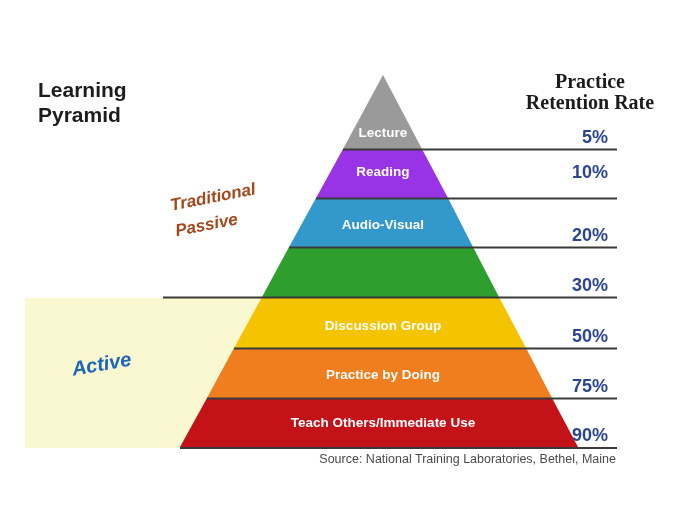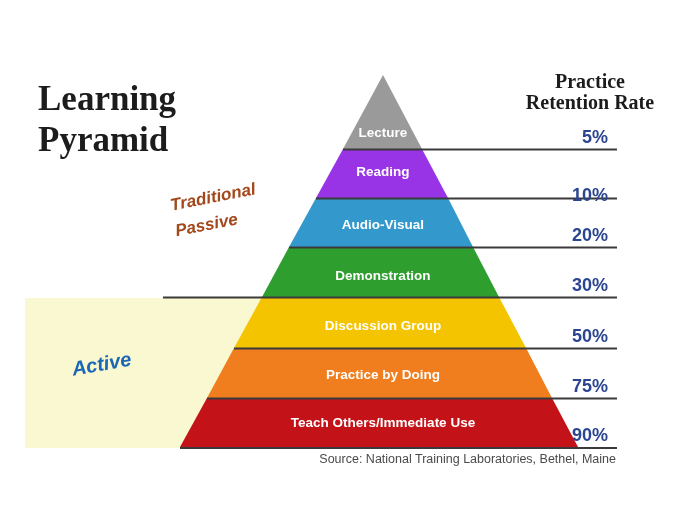--- a/index.html
+++ b/index.html
@@ -6,22 +6,22 @@
   #canvas{
     position:relative;
     width:700px;height:525px;
     background:#ffffff;
     overflow:hidden;
     font-family:"Liberation Sans","DejaVu Sans",sans-serif;
   }
   #pyramid-svg{position:absolute;left:0;top:0;}
   .page-title{
     position:absolute;left:38px;top:78px;
-    font-family:Liberation Serif, serif;
-    font-weight:bold;font-size:35px;line-height:1.18;color:#1c1c1c;
+    font-family:Liberation Sans, sans-serif;
+    font-weight:bold;font-size:21px;line-height:1.18;color:#1c1c1c;
   }
   .retention-header{
     position:absolute;left:505px;top:71px;width:170px;
     font-family:"Liberation Serif","DejaVu Serif",serif;
     font-weight:bold;font-size:20px;line-height:1.05;color:#1c1c1c;
     text-align:center;
   }
   .annotation{position:absolute;font-weight:bold;font-style:italic;}
   .traditional-passive{
     left:168px;top:193px;
@@ -86,27 +86,26 @@
   <div class="annotation traditional-passive" style="color: rgb(163, 72, 27);">
     <div>Traditional</div>
     <div>Passive</div>
   </div>
 
   <div class="annotation active-label" style="color: rgb(26, 102, 184);">Active</div>
 
   <div class="level-label" style="top:125px">Lecture</div>
   <div class="level-label" style="top:164px">Reading</div>
   <div class="level-label" style="top:217px">Audio-Visual</div>
-  <div class="level-label" style="top:268px">Demonstration</div>
   <div class="level-label" style="top:318px">Discussion Group</div>
   <div class="level-label" style="top:415px">Teach Others/Immediate Use</div>
   <div class="level-label" style="top:367px">Practice by Doing</div>
 
   <div class="pct" style="top: 126px; color: rgb(43, 69, 144);">5%</div>
-  <div class="pct" style="top: 184px; color: rgb(43, 69, 144);">10%</div>
+  <div class="pct" style="top: 161px; color: rgb(43, 69, 144);">10%</div>
   <div class="pct" style="top: 224px; color: rgb(43, 69, 144);">20%</div>
   <div class="pct" style="top: 274px; color: rgb(43, 69, 144);">30%</div>
   <div class="pct" style="top: 325px; color: rgb(43, 69, 144);">50%</div>
   <div class="pct" style="top: 375px; color: rgb(43, 69, 144);">75%</div>
   <div class="pct" style="top: 424px; color: rgb(43, 69, 144); text-align: right;">90%</div>
 
   <div class="source-text">Source: National Training Laboratories, Bethel, Maine</div>
 
 </div>
 

